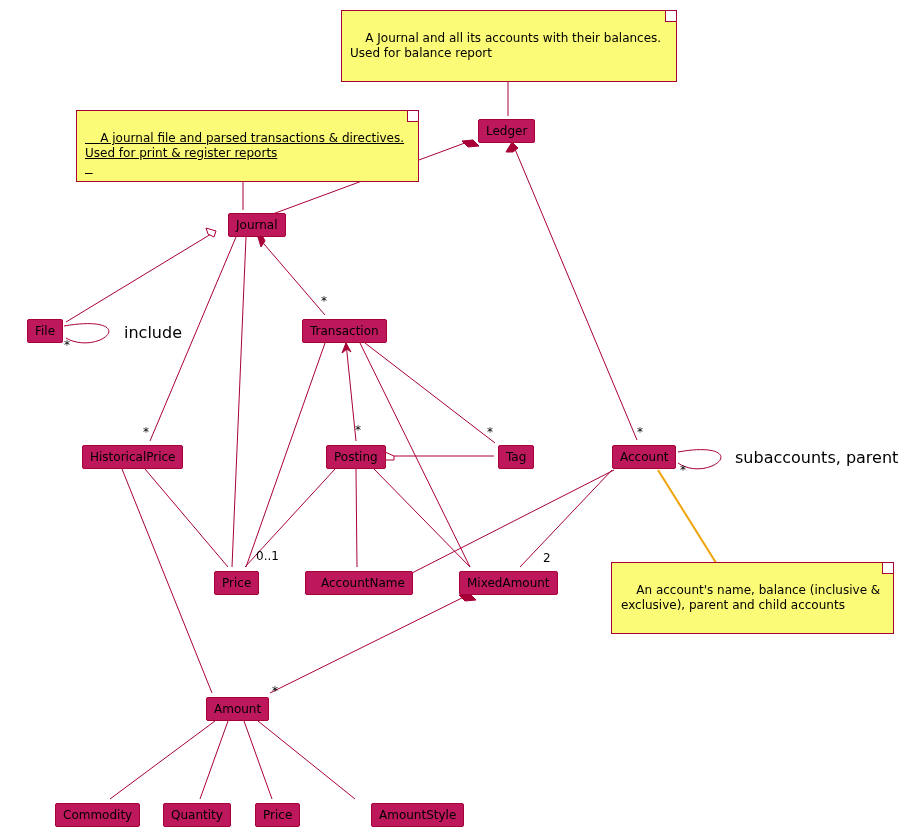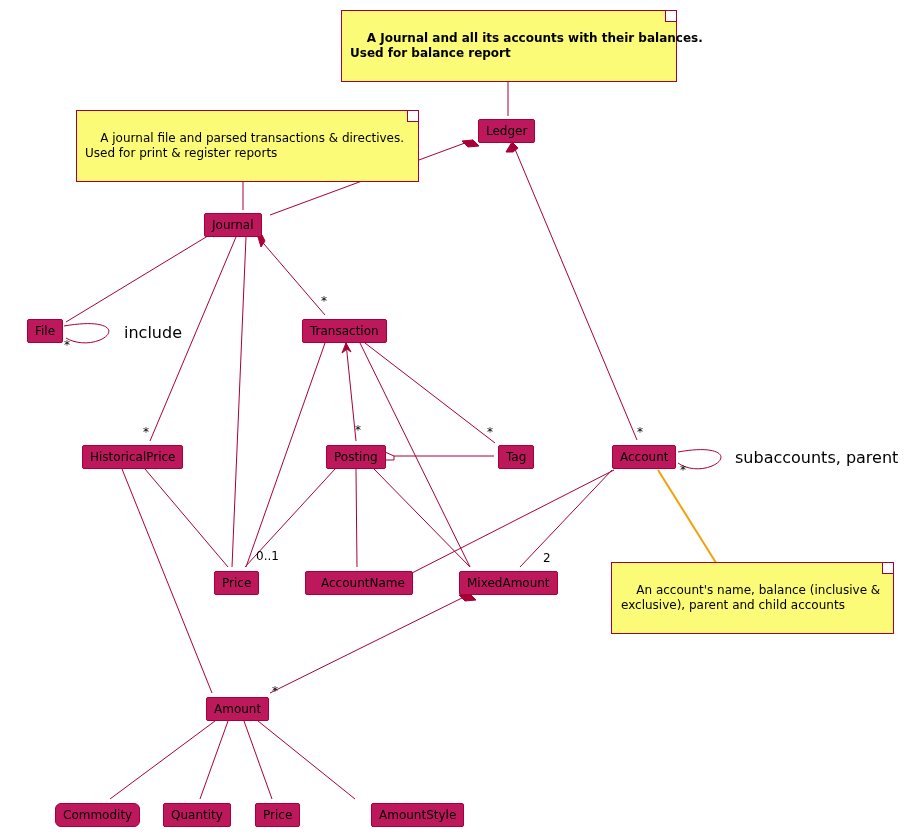--- a/index.html
+++ b/index.html
@@ -139,21 +139,21 @@
       <polygon points="500,52 516,52 508,78" fill="#FBFB77" stroke="#FBFB77"></polygon>
       <path d="M243,152 L243,210" stroke="#A80036"></path>
       <polygon points="236,152 252,152 243,180" fill="#FBFB77" stroke="#FBFB77"></polygon>
       <path d="M658,470 L718,566" stroke="#F0A30A" stroke-width="2"></path>
     </g>
   </svg>
 
   <div class="node" style="left:478px; top:119px;">
     <span>Ledger</span>
   </div>
-  <div class="node" style="left:204px; top:213px;">
+  <div class="node" style="left:228px; top:213px;">
     <span>Journal</span>
   </div>
   <div class="node" style="left:27px; top:319px;">
     <span>File</span>
   </div>
   <div class="node" style="left:302px; top:319px;">
     <span>Transaction</span>
   </div>
   <div class="node" style="left:82px; top:445px;">
     <span>HistoricalPrice</span>
@@ -172,38 +172,38 @@
   </div>
   <div class="node" style="left:305px; top:571px;padding-left:15px;">
     <span>AccountName</span>
   </div>
   <div class="node" style="left:459px; top:571px;">
     <span>MixedAmount</span>
   </div>
   <div class="node" style="left:206px; top:697px;">
     <span>Amount</span>
   </div>
-  <div class="node" style="left:55px; top:803px;border-radius:6px;">
+  <div class="node" style="left:55px; top:803px;">
     <span>Commodity</span>
   </div>
   <div class="node" style="left:163px; top:803px;">
     <span>Quantity</span>
   </div>
   <div class="node" style="left:255px; top:803px;">
     <span>Price</span>
   </div>
   <div class="node" style="left:327px; top:803px;margin-left:44px;">
     <span>AmountStyle</span>
   </div>
 
-  <div class="note" style="left:341px; top:10px; width:336px;font-weight:bold;">
+  <div class="note" style="left:341px; top:10px; width:336px;">
     <span>A Journal and all its accounts with their balances.
 Used for balance report</span>
   </div>
-  <div class="note" style="left:76px; top:110px; width:343px;">
+  <div class="note" style="left:76px; top:110px; width:343px;text-decoration:underline;">
     <span>A journal file and parsed transactions &amp; directives.
 Used for print &amp; register reports</span>
   </div>
   <div class="note" style="left:611px; top:562px; width:283px;padding-left:9px;">
     <span>An account's name, balance (inclusive &amp;
 exclusive), parent and child accounts</span>
   </div>
 
   <div class="lbl" style="left:124px; top:323px;">include</div>
   <div class="lbl" style="left:735px; top:448px;">subaccounts, parent</div>

